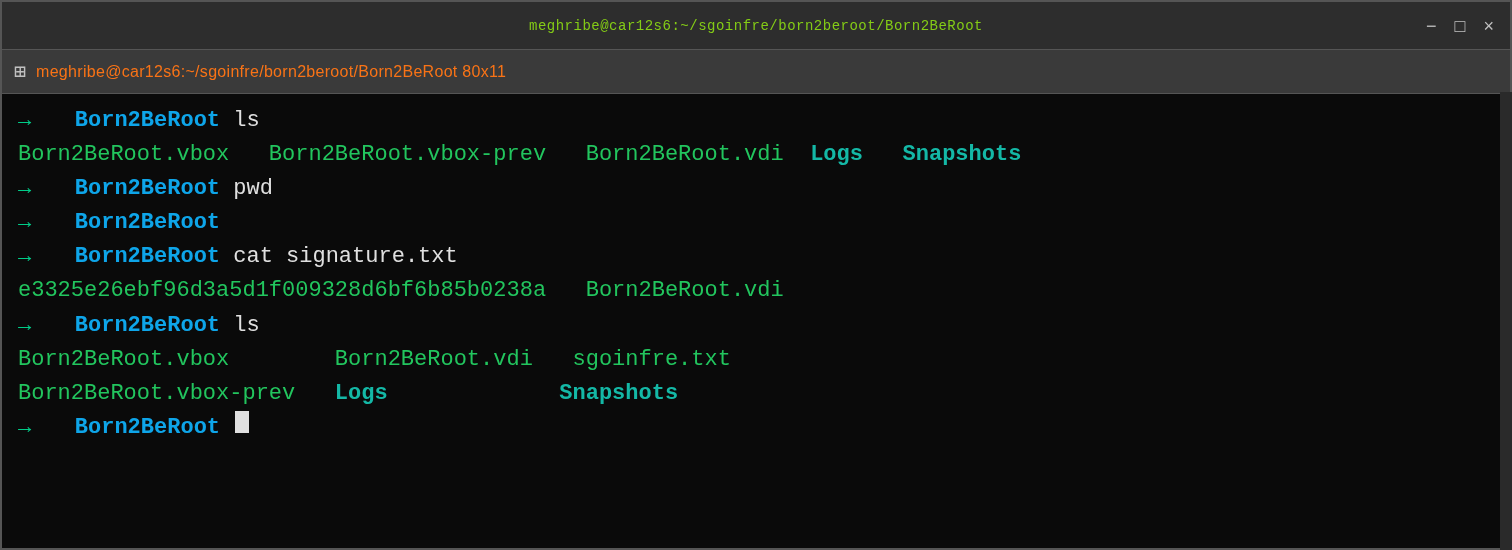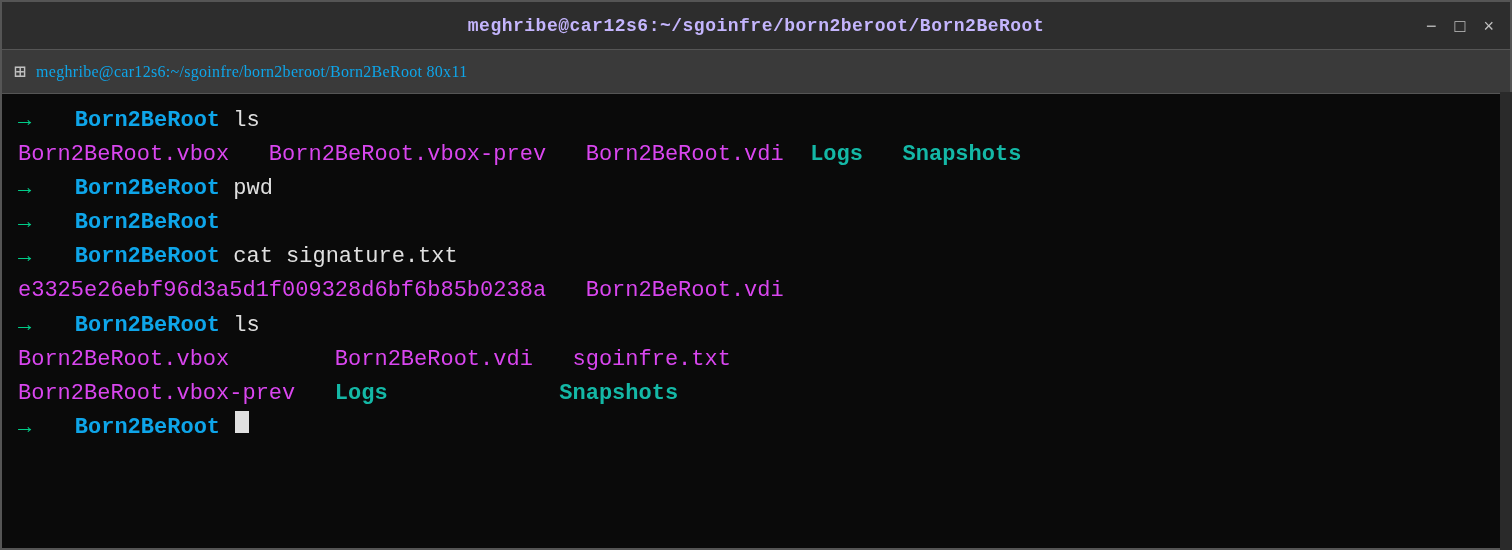--- a/index.html
+++ b/index.html
@@ -32,23 +32,23 @@
       border-bottom: 1px solid #555;
       height: 48px;
       display: flex;
       align-items: center;
       justify-content: center;
       position: relative;
       flex-shrink: 0;
     }
 
     .title-bar-text {
-      color: #c4b5fd;
-      font-size: 18px;
-      font-weight: 700;
+      color: #84cc16;
+      font-size: 14px;
+      font-weight: 400;
       font-family: 'Courier New', Courier, monospace;
       letter-spacing: 0.5px;
     }
 
     .title-bar-controls {
       position: absolute;
       right: 16px;
       top: 50%;
       transform: translateY(-50%);
       display: flex;
@@ -75,23 +75,23 @@
       gap: 10px;
       flex-shrink: 0;
     }
 
     .tab-icon {
       color: #c0c0c0;
       font-size: 20px;
     }
 
     .tab-title {
-      color: #0ea5e9;
+      color: #f97316;
       font-size: 16px;
-      font-family: Liberation Serif, serif;
+      font-family: Liberation Sans, sans-serif;
       letter-spacing: 0.3px;
     }
 
     .terminal-body {
       background: #0a0a0a;
       flex: 1;
       padding: 10px 16px;
       overflow: hidden;
       font-family: 'Courier New', Courier, monospace;
       font-size: 22px;
@@ -112,21 +112,21 @@
     .prompt-dir {
       color: #0ea5e9;
       font-weight: bold;
     }
 
     .cmd-text {
       color: #e0e0e0;
     }
 
     .output-text {
-      color: #d946ef;
+      color: #22c55e;
     }
 
     .highlight-blue {
       color: #14b8a6;
       font-weight: bold;
     }
 
     .cursor {
       display: inline-block;
       width: 14px;

